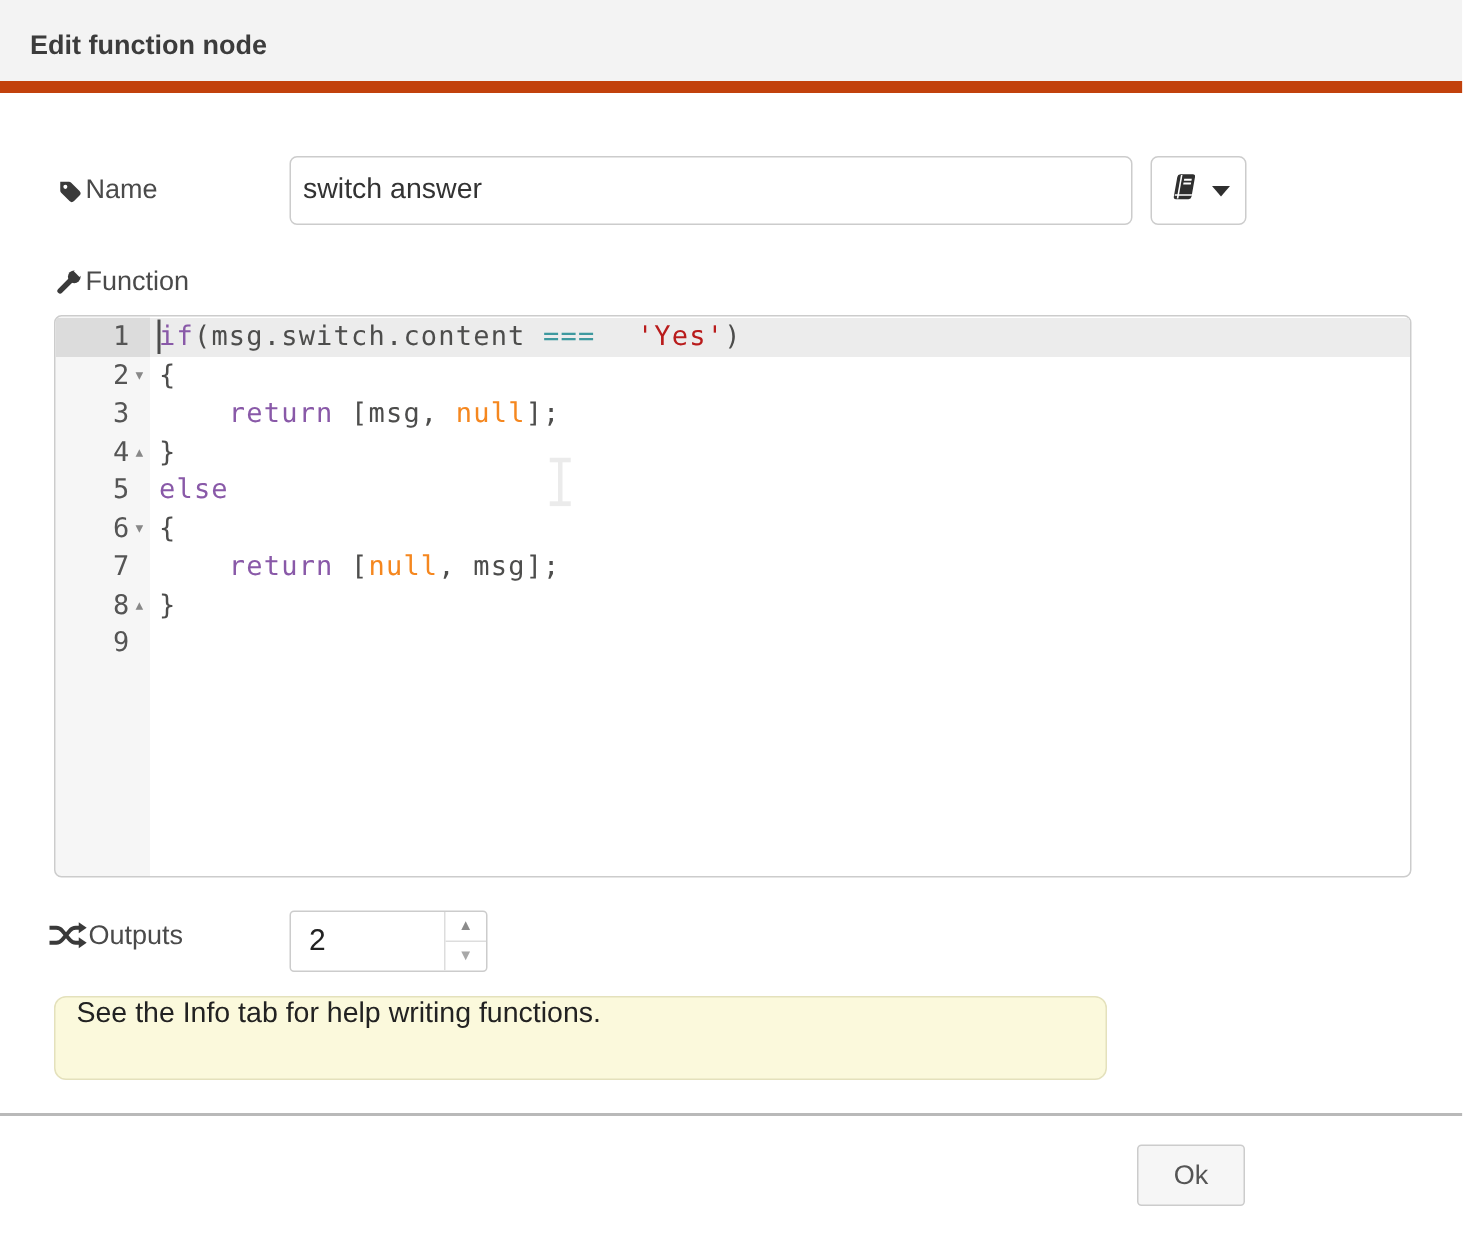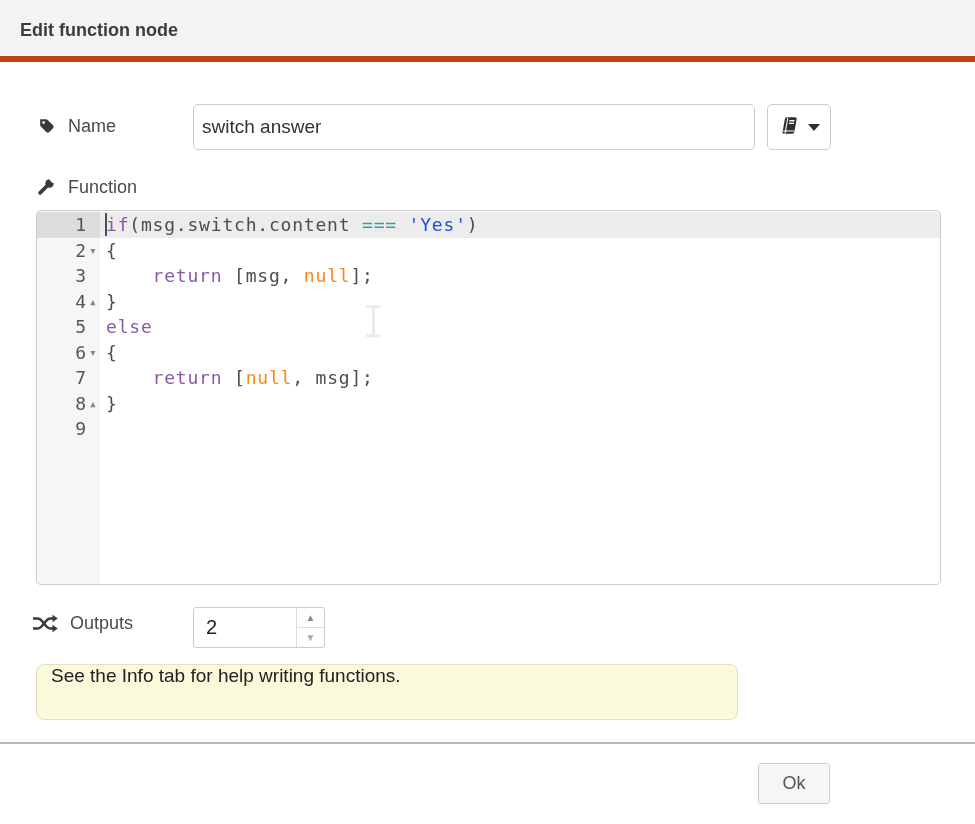--- a/index.html
+++ b/index.html
@@ -2,26 +2,26 @@
 <html><head>
 <meta charset="utf-8">
 <title>Edit function node</title>
 <style>
   html,body{margin:0;padding:0;background:#fff;}
   .dialog{position:relative;width:975px;height:824px;background:#fff;overflow:hidden;
           font-family:"Liberation Sans", sans-serif;color:#444;}
 
   
   .hdr{position:absolute;left:0;top:0;width:975px;height:62px;background:#f3f3f3;
-       border-bottom:6px solid #c2410c;box-sizing:border-box;}
+       border-bottom:8px solid #c2410c;box-sizing:border-box;}
   .hdr-title{position:absolute;left:20px;top:0;line-height:60px;font-size:18px;
              font-weight:bold;color:#3c3c3c;}
 
   
-  .lbl{position:absolute;display:flex;align-items:flex-start;gap:12px;font-size:18px;color:#4a4a4a;}
+  .lbl{position:absolute;display:flex;align-items:flex-end;gap:1px;font-size:18px;color:#4a4a4a;}
   #lbl-name{left:37px;top:116px;}
   #lbl-function{left:36px;top:177px;}
   #lbl-outputs{left:32px;top:613px;}
   .lbl svg{display:block;}
 
   
   #name-input{position:absolute;left:193px;top:104px;width:562px;height:46px;box-sizing:border-box;
               border:1px solid #ccc;border-radius:5px;font-size:19px;padding:0 8px;color:#333;
               font-family:"Liberation Sans", sans-serif;background:#fff;outline:none;}
 
@@ -42,21 +42,21 @@
   .gutter-cell{flex:0 0 63px;width:63px;position:relative;text-align:right;padding-right:13px;
                box-sizing:border-box;color:#555;}
   .code-cell{flex:1;white-space:pre;padding-left:6px;position:relative;color:#4d4d4c;}
   .code-row.active .gutter-cell{background:#dcdcdc;}
   .code-row.active .code-cell{background:#ececec;}
   .fold{position:absolute;right:1px;top:0;width:12px;text-align:center;font-size:13px;color:#888;
         letter-spacing:0;cursor:pointer;}
   .caret{position:absolute;left:5px;top:1px;width:2px;height:23px;background:#4c4c4c;}
   .tk-keyword{color:#8959a8;}
   .tk-operator{color:#3e999f;}
-  .tk-string{color:#1d4ed8;}
+  .tk-string{color:#b91c1c;margin-left:16px;}
   .tk-constant{color:#f5871f;}
   .tk-plain{color:#4d4d4c;}
 
   
   .ibeam{position:absolute;left:365px;top:305px;pointer-events:none;}
 
   
   .spinner{position:absolute;left:193px;top:607px;width:132px;height:41px;box-sizing:border-box;
            border:1px solid #ccc;border-radius:3px;display:flex;background:#fff;overflow:hidden;}
   .spin-val{flex:1;min-width:0;border:none;outline:none;font-size:20px;padding:0 0 0 12px;color:#222;

